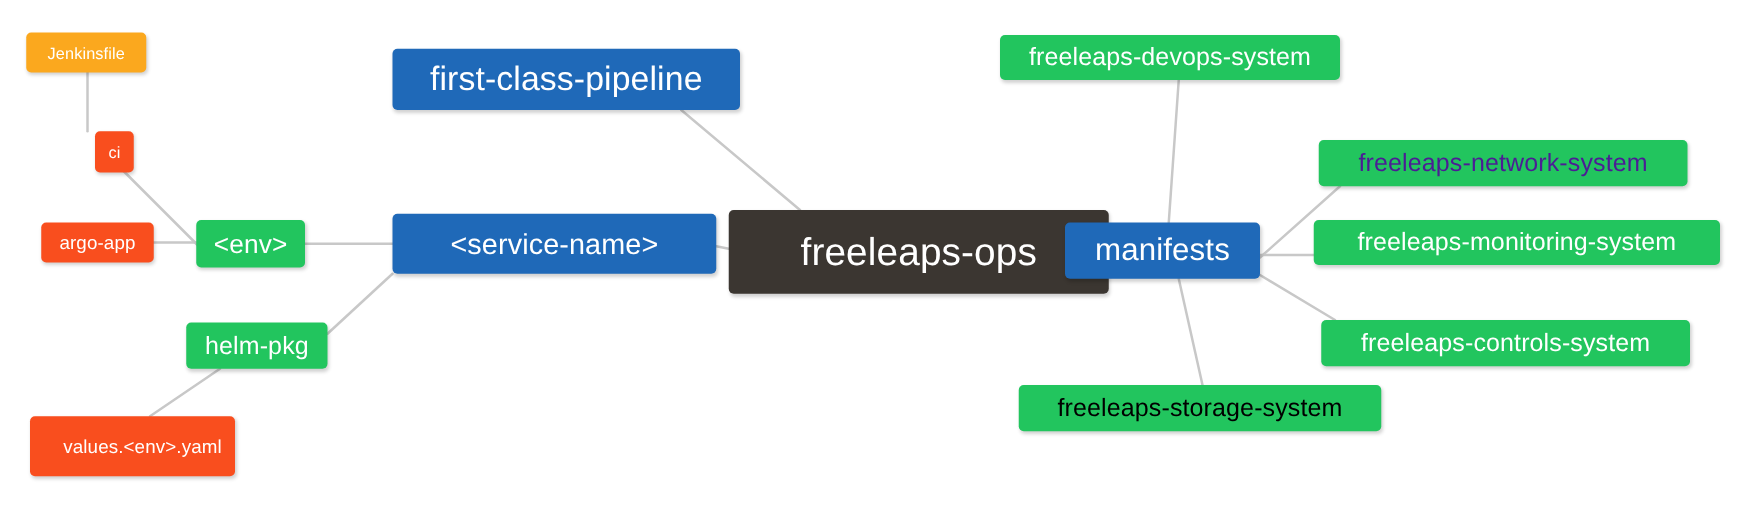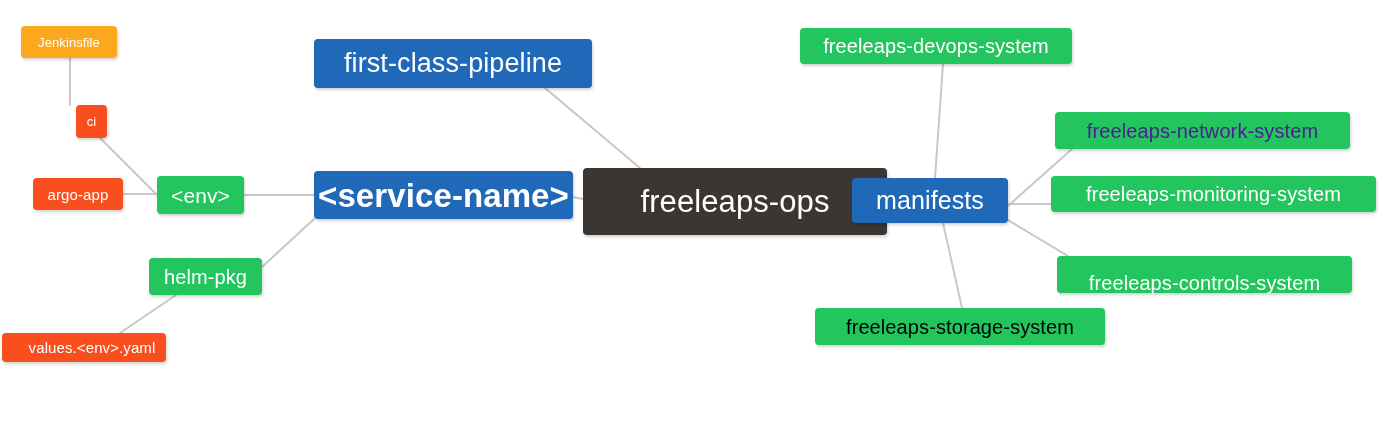--- a/index.html
+++ b/index.html
@@ -70,44 +70,44 @@
       </div>
       <div class="node" style="left: 33px; top: 178px; width: 90px; height: 32px; background: rgb(249, 78, 30); color: rgb(255, 255, 255); font-size: 15px;">
         <span class="node-label">argo-app</span>
       </div>
       <div class="node" style="left: 157px; top: 176px; width: 87px; height: 38px; background: rgb(34, 197, 94); color: rgb(255, 255, 255); font-size: 21px;">
         <span class="node-label">&lt;env&gt;</span>
       </div>
       <div class="node" style="left: 149px; top: 258px; width: 113px; height: 37px; background: rgb(34, 197, 94); color: rgb(255, 255, 255); font-size: 20px;">
         <span class="node-label">helm-pkg</span>
       </div>
-      <div class="node" style="left: 2px; top: 333px; width: 164px; height: 29px; background: rgb(249, 78, 30); color: rgb(255, 255, 255); font-size: 15px; padding-left: 16px;">
+      <div class="node" style="left: 24px; top: 333px; width: 164px; height: 48px; background: rgb(249, 78, 30); color: rgb(255, 255, 255); font-size: 15px; padding-left: 16px;">
         <span class="node-label">values.&lt;env&gt;.yaml</span>
       </div>
       <div class="node" style="left: 314px; top: 39px; width: 278px; height: 49px; background: rgb(31, 105, 184); color: rgb(255, 255, 255); font-size: 27px;">
         <span class="node-label">first-class-pipeline</span>
       </div>
-      <div class="node" style="left: 314px; top: 171px; width: 259px; height: 48px; background: rgb(31, 105, 184); color: rgb(255, 255, 255); font-size: 33px; font-weight: bold;">
+      <div class="node" style="left: 314px; top: 171px; width: 259px; height: 48px; background: rgb(31, 105, 184); color: rgb(255, 255, 255); font-size: 23px;">
         <span class="node-label">&lt;service-name&gt;</span>
       </div>
       <div class="node" style="left: 583px; top: 168px; width: 304px; height: 67px; background: rgb(59, 54, 49); color: rgb(255, 255, 255); font-size: 31px;">
         <span class="node-label">freeleaps-ops</span>
       </div>
       <div class="node" style="left: 852px; top: 178px; width: 156px; height: 45px; background: rgb(31, 105, 184); color: rgb(255, 255, 255); font-size: 25px; text-align: right;">
         <span class="node-label">manifests</span>
       </div>
       <div class="node" style="left: 800px; top: 28px; width: 272px; height: 36px; background: rgb(34, 197, 94); color: rgb(255, 255, 255); font-size: 20px;">
         <span class="node-label">freeleaps-devops-system</span>
       </div>
       <div class="node" style="left: 1055px; top: 112px; width: 295px; height: 37px; background: rgb(34, 197, 94); color: #4c1d95; font-size: 20px;">
         <span class="node-label">freeleaps-network-system</span>
       </div>
       <div class="node" style="left: 1051px; top: 176px; width: 325px; height: 36px; background: rgb(34, 197, 94); color: rgb(255, 255, 255); font-size: 20px;">
         <span class="node-label">freeleaps-monitoring-system</span>
       </div>
-      <div class="node" style="left: 1057px; top: 256px; width: 295px; height: 37px; background: rgb(34, 197, 94); color: rgb(255, 255, 255); font-size: 20px; align-items: flex-end;">
+      <div class="node" style="left: 1057px; top: 256px; width: 295px; height: 37px; background: rgb(34, 197, 94); color: rgb(255, 255, 255); font-size: 20px;">
         <span class="node-label">freeleaps-controls-system</span>
       </div>
       <div class="node" style="left: 815px; top: 308px; width: 290px; height: 37px; background: rgb(34, 197, 94); color: #000000; font-size: 20px;">
         <span class="node-label">freeleaps-storage-system</span>
       </div>
     </div>
 </div>
 
 </body></html>

